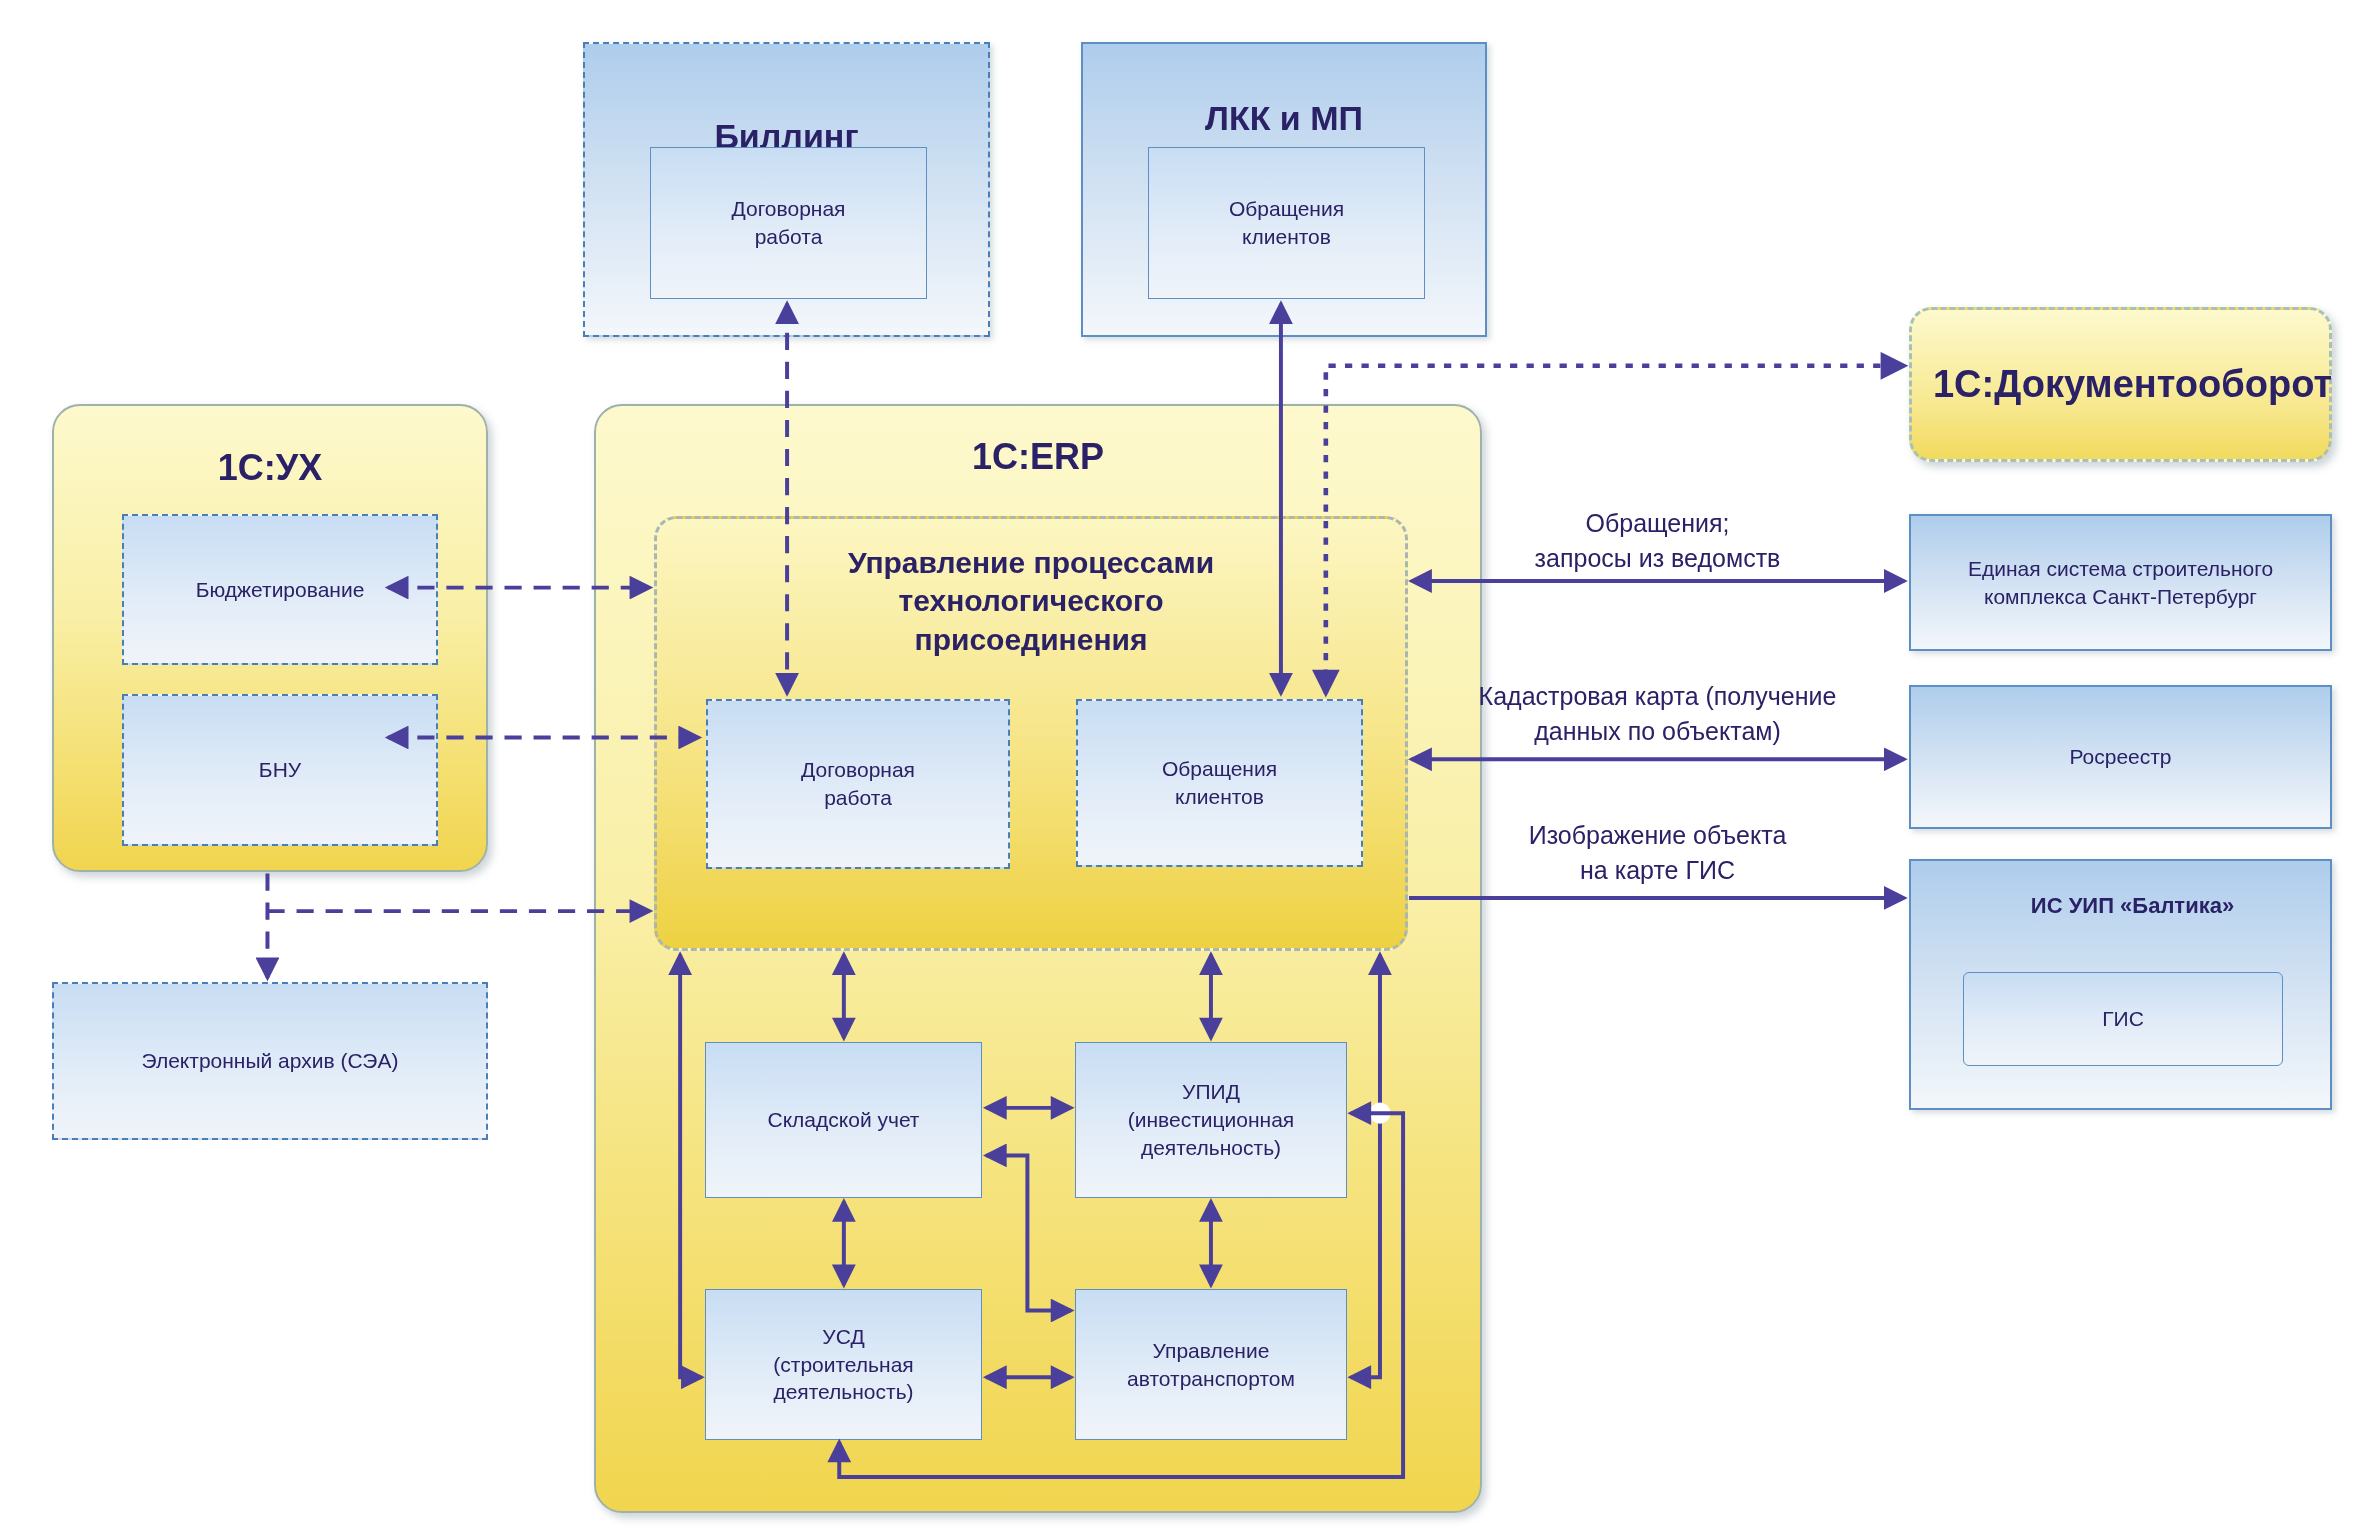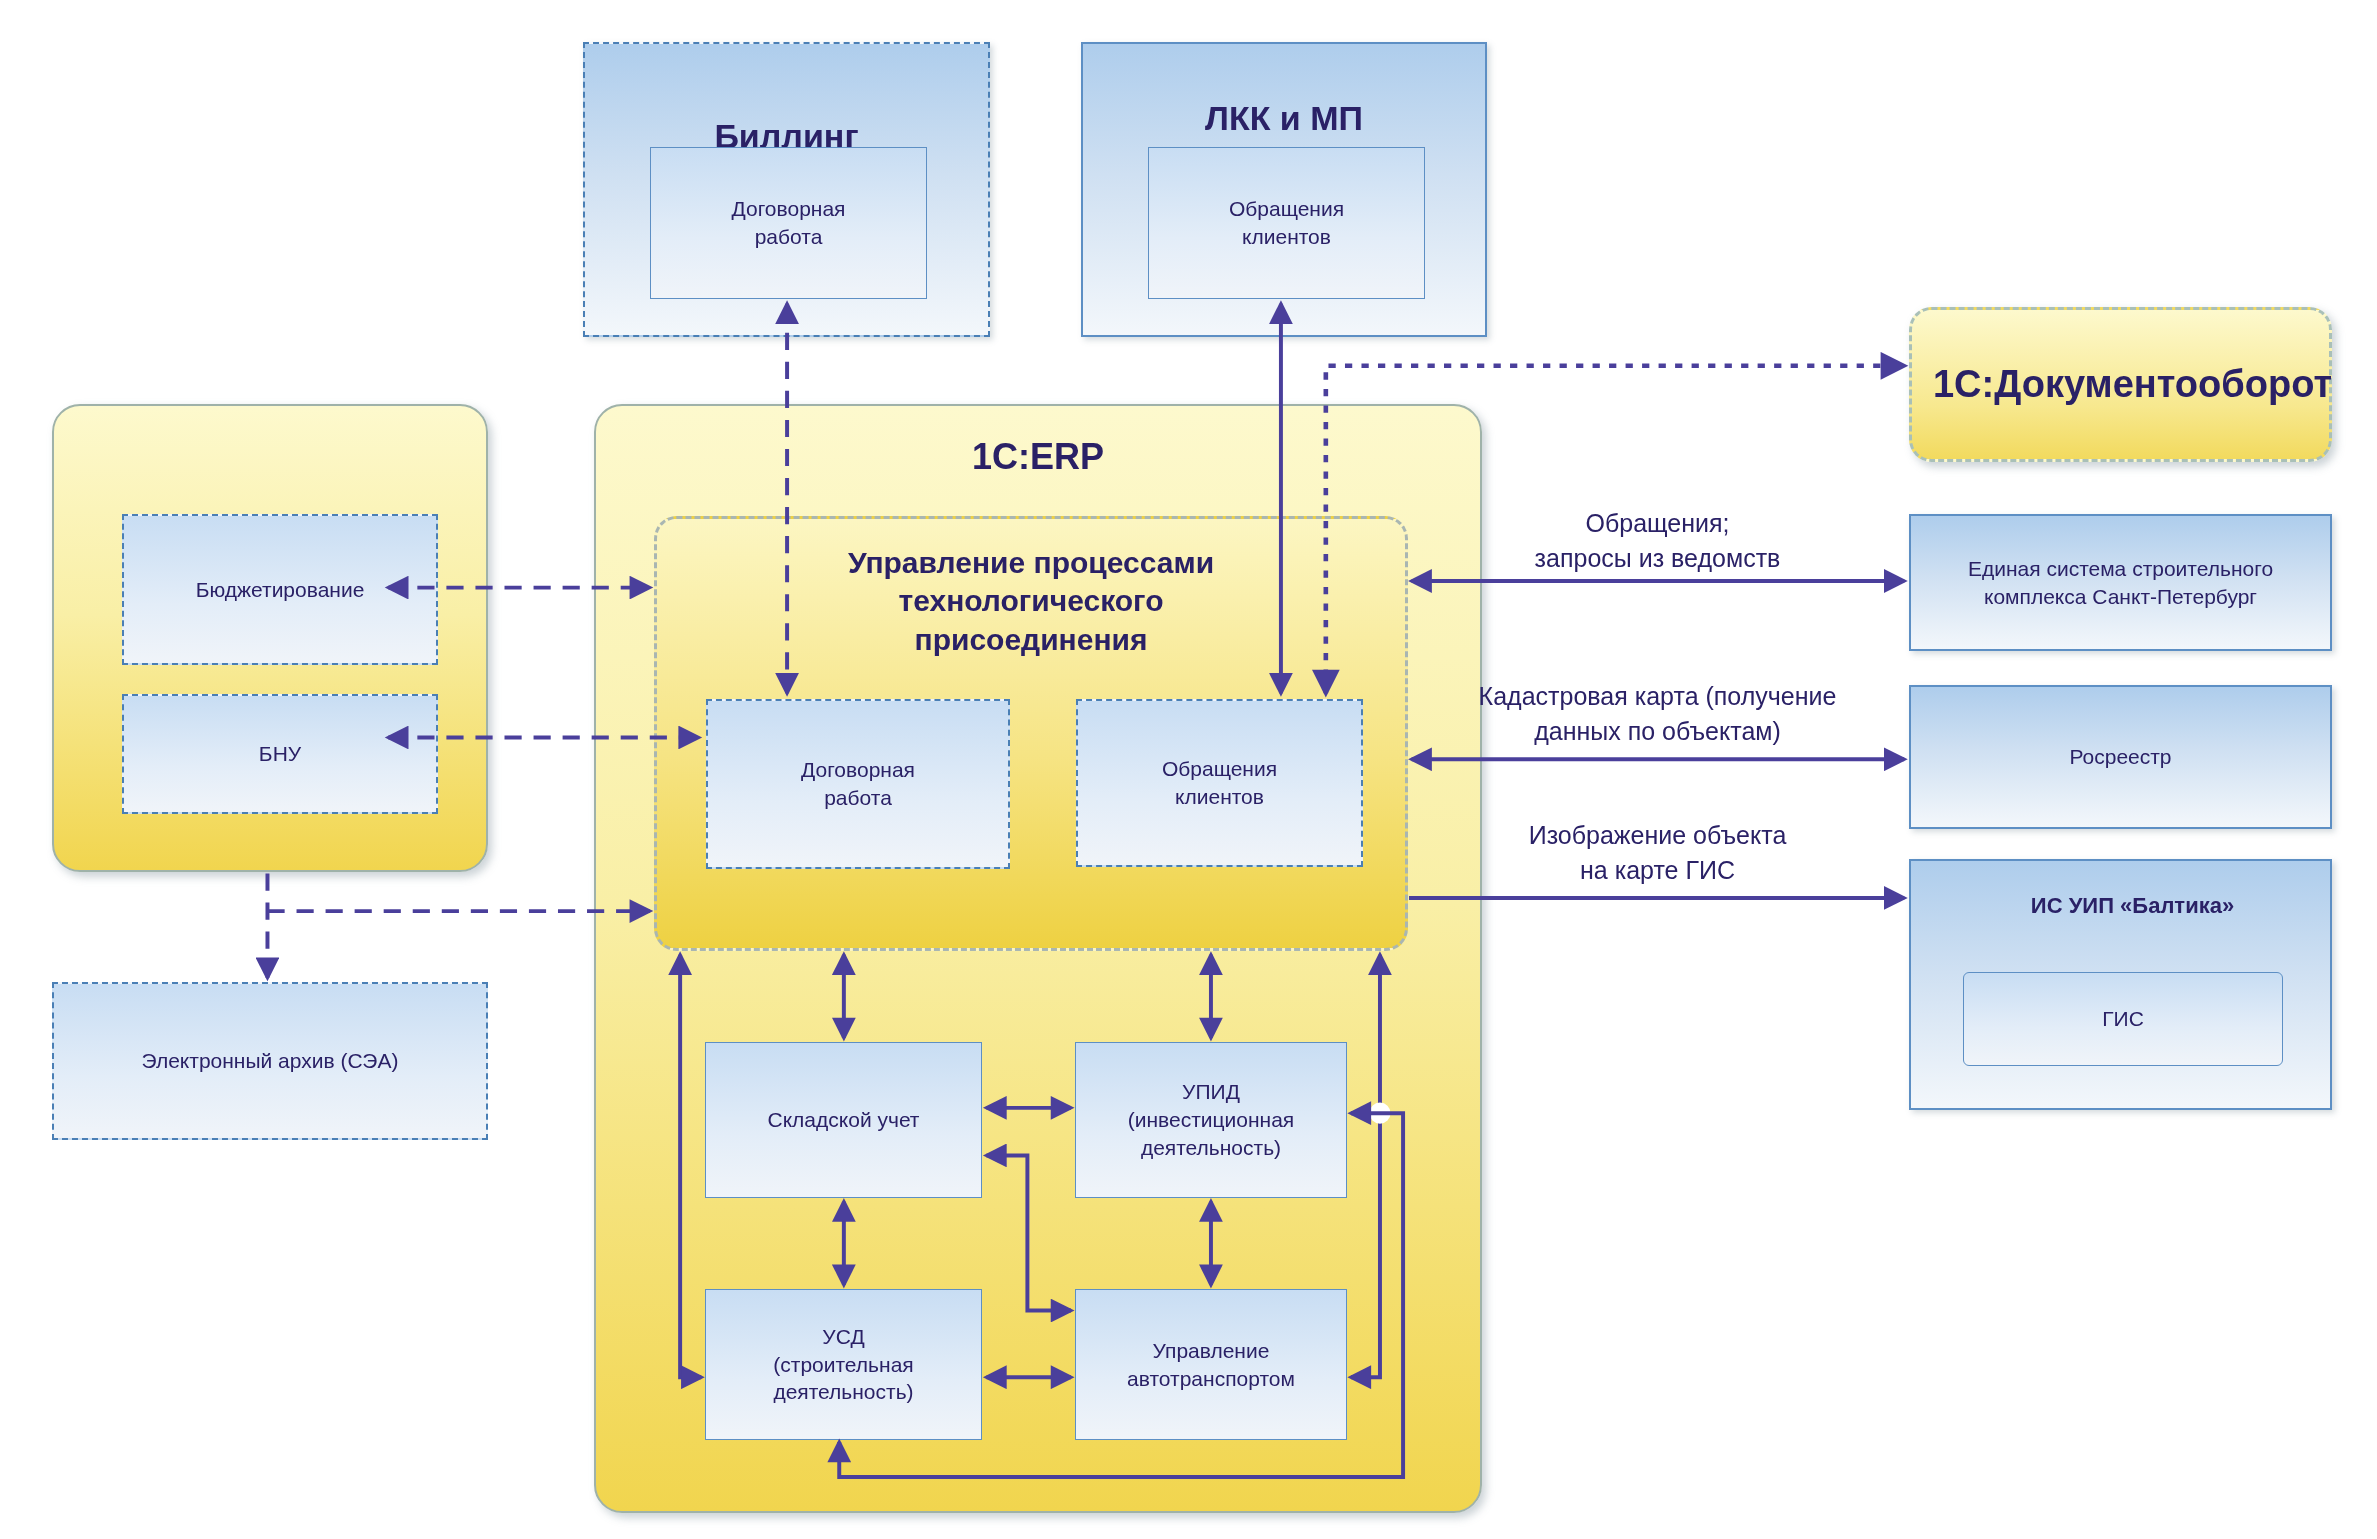--- a/index.html
+++ b/index.html
@@ -54,24 +54,25 @@
       <span class="lbl f40">Обращения
 клиентов</span>
     </div>
   </div>
 
   <div class="blk doc-style fc" style="left:1909px;top:307px;width:423px;height:155px;">
     <span class="lbl" style="font-size:38px;font-weight:bold;margin-left:24px;">1С:Документооборот</span>
   </div>
 
   <div class="blk yellow" style="left:52px;top:404px;width:436px;height:468px;">
+    <div class="ttl" style="top:41px;font-size:36px;">1С:УХ</div>
     <div class="blk blue-inner i-dash fc" style="left:68px;top:108px;width:316px;height:151px;">
       <span class="lbl f40">Бюджетирование</span>
     </div>
-    <div class="blk blue-inner i-dash fc" style="left:68px;top:288px;width:316px;height:120px;">
+    <div class="blk blue-inner i-dash fc" style="left:68px;top:288px;width:316px;height:152px;">
       <span class="lbl f40">БНУ</span>
     </div>
   </div>
 
   <div class="blk yellow" style="left:594px;top:404px;width:888px;height:1109px;">
     <div class="ttl" style="top:30px;font-size:36px;">1С:ERP</div>
   </div>
 
   <div class="blk process" style="left:654px;top:516px;width:754px;height:435px;">
     <div class="ttl" style="top:25px;font-size:30px;line-height:1.28;">Управление процессами

